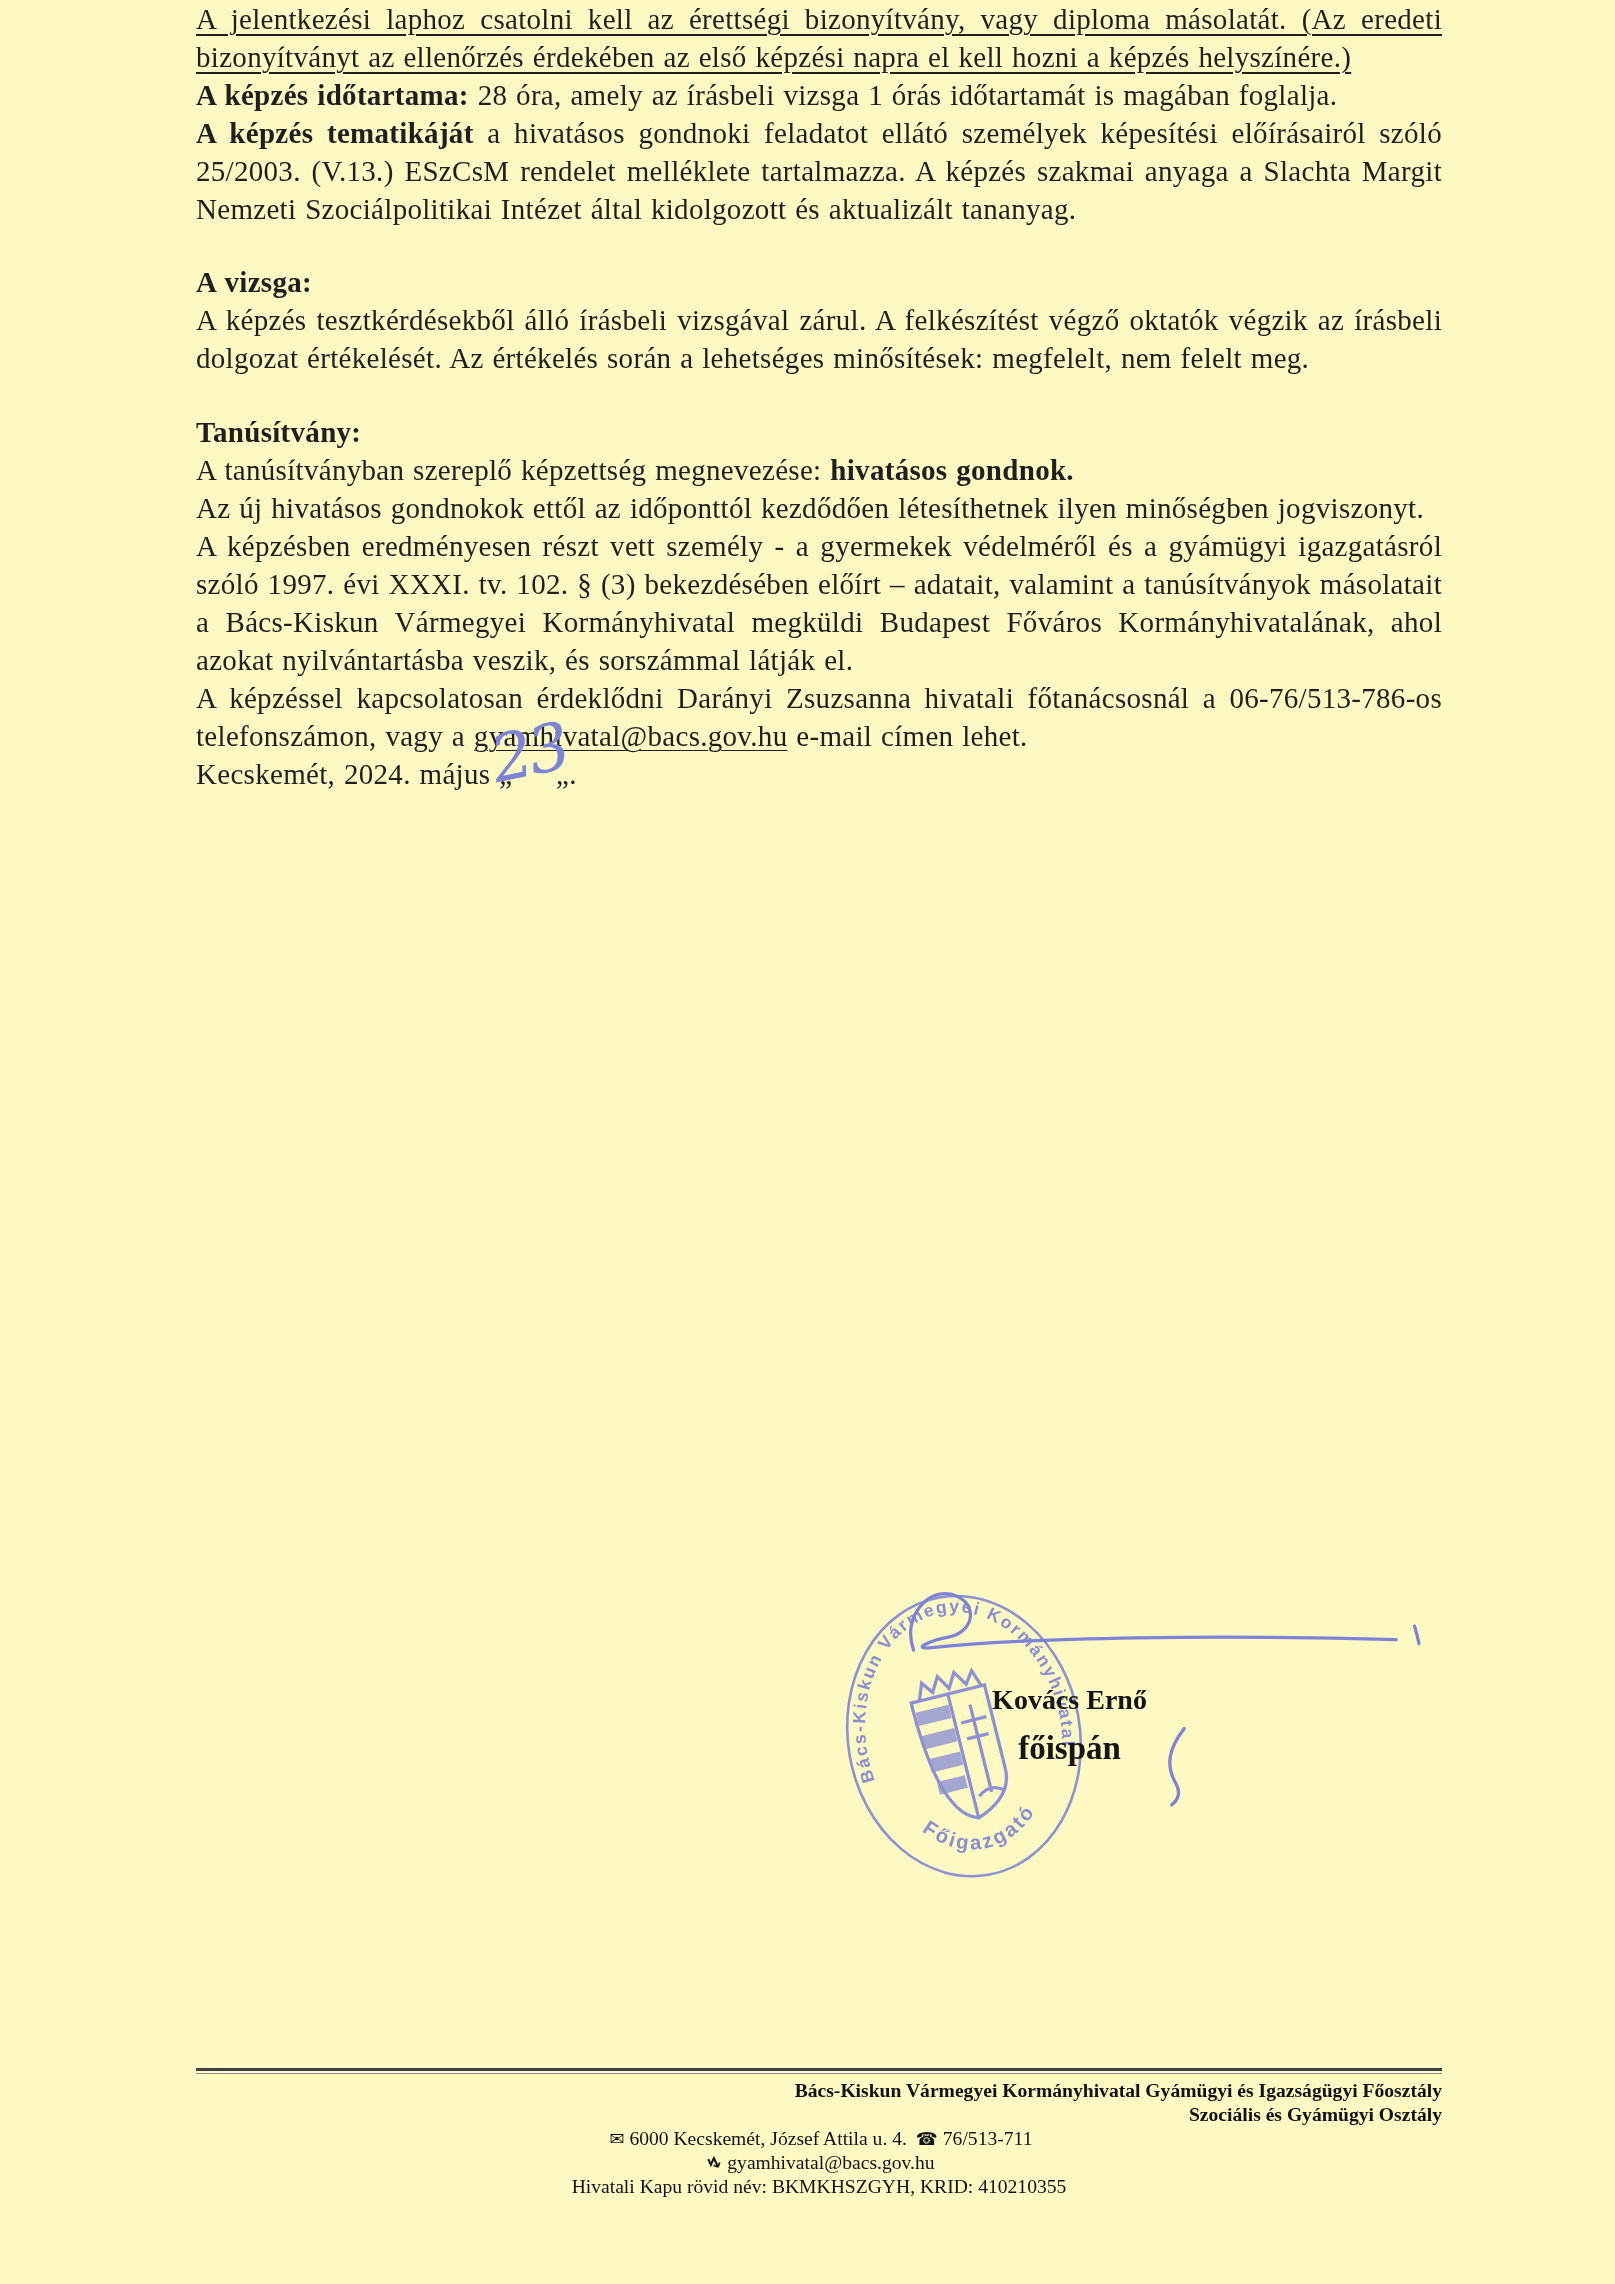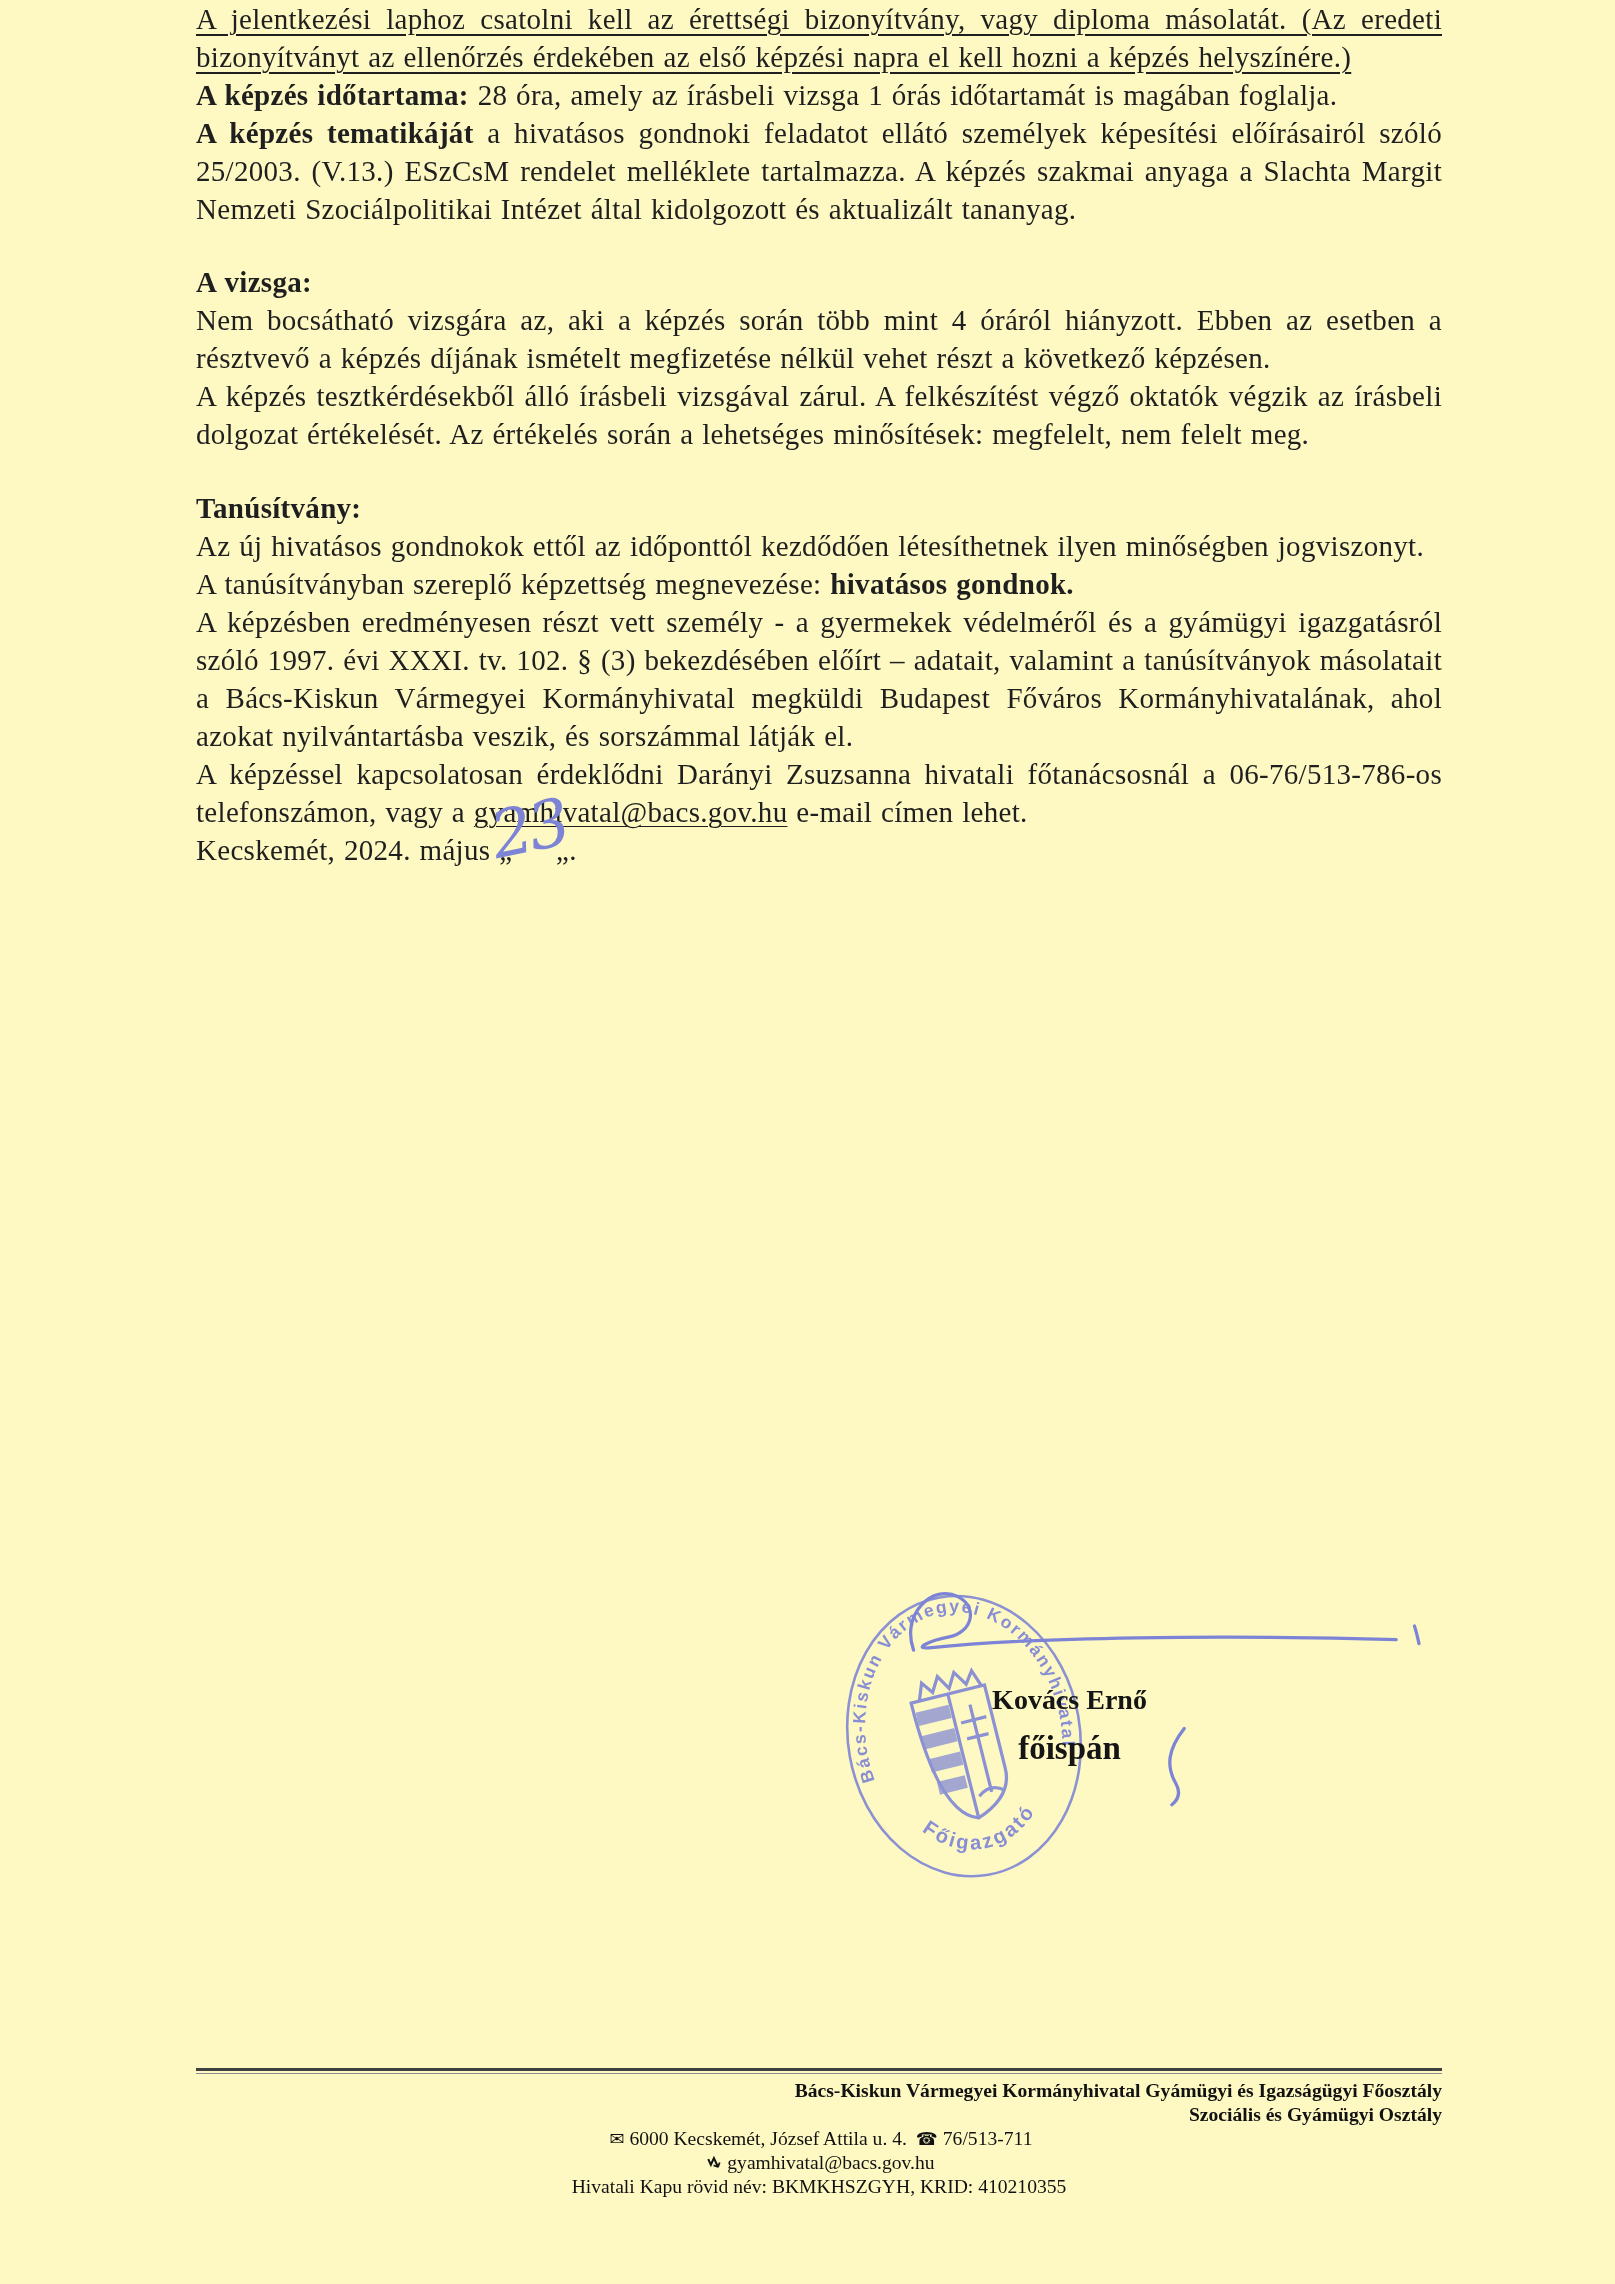--- a/index.html
+++ b/index.html
@@ -62,28 +62,27 @@
   <div class="content">
 
     <p class="p1">A jelentkezési laphoz csatolni kell az érettségi bizonyítvány, vagy diploma másolatát. (Az eredeti bizonyítványt az ellenőrzés érdekében az első képzési napra el kell hozni a képzés helyszínére.)</p>
 
     <p class="p2"><span class="bold">A képzés időtartama:</span><span> 28 óra, amely az írásbeli vizsga 1 órás időtartamát is magában foglalja.</span></p>
 
     <p class="p3"><span class="bold">A képzés tematikáját</span><span> a hivatásos gondnoki feladatot ellátó személyek képesítési előírásairól szóló 25/2003. (V.13.) ESzCsM rendelet melléklete tartalmazza. A képzés szakmai anyaga a Slachta Margit Nemzeti Szociálpolitikai Intézet által kidolgozott és aktualizált tananyag.</span></p>
 
     <div class="blk4">
       <p class="heading">A vizsga:</p>
-      <p>Nem bocsátható vizsgára az, aki a képzés során több mint 4 óráról hiányzott. Ebben az esetben a résztvevő a képzés díjának ismételt megfizetése nélkül vehet részt a következő képzésen.</p>
       <p>A képzés tesztkérdésekből álló írásbeli vizsgával zárul. A felkészítést végző oktatók végzik az írásbeli dolgozat értékelését. Az értékelés során a lehetséges minősítések: megfelelt, nem felelt meg.</p>
     </div>
 
     <div class="blk5">
       <p class="heading">Tanúsítvány:</p>
+      <p><span>A tanúsítványban szereplő képzettség megnevezése: </span><span class="bold">hivatásos gondnok.</span></p>
       <p>Az új hivatásos gondnokok ettől az időponttól kezdődően létesíthetnek ilyen minőségben jogviszonyt.</p>
-      <p><span>A tanúsítványban szereplő képzettség megnevezése: </span><span class="bold">hivatásos gondnok.</span></p>
     </div>
 
     <p class="p6">A képzésben eredményesen részt vett személy - a gyermekek védelméről és a gyámügyi igazgatásról szóló 1997. évi XXXI. tv. 102. § (3) bekezdésében előírt – adatait, valamint a tanúsítványok másolatait a Bács-Kiskun Vármegyei Kormányhivatal megküldi Budapest Főváros Kormányhivatalának, ahol azokat nyilvántartásba veszik, és sorszámmal látják el.</p>
 
 
     <p class="p8"><span>A képzéssel kapcsolatosan érdeklődni Darányi Zsuzsanna hivatali főtanácsosnál a 06-76/513-786-os telefonszámon, vagy a </span><span class="email-underline">gyamhivatal@bacs.gov.hu</span><span> e-mail címen lehet.</span></p>
 
     <p class="date-line"><span>Kecskemét, 2024. május „</span><span class="hand-day">23</span><span>„.</span></p>
 
   </div>

